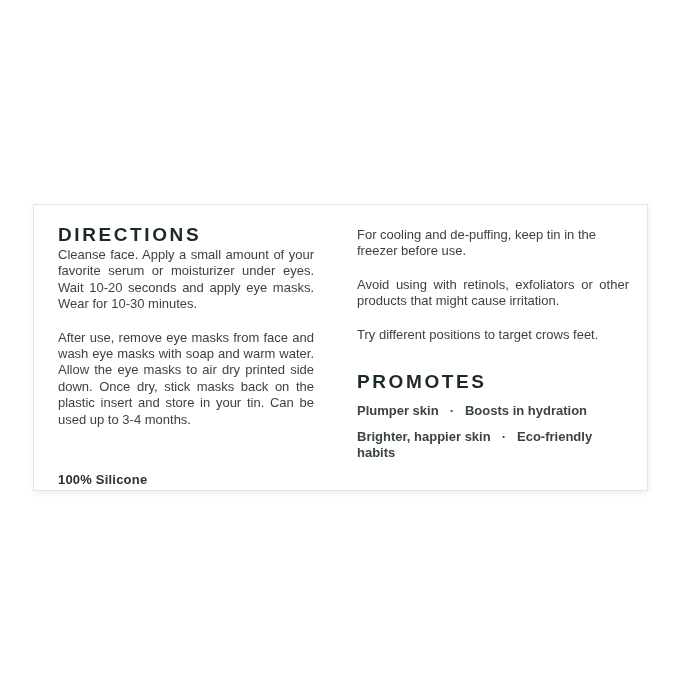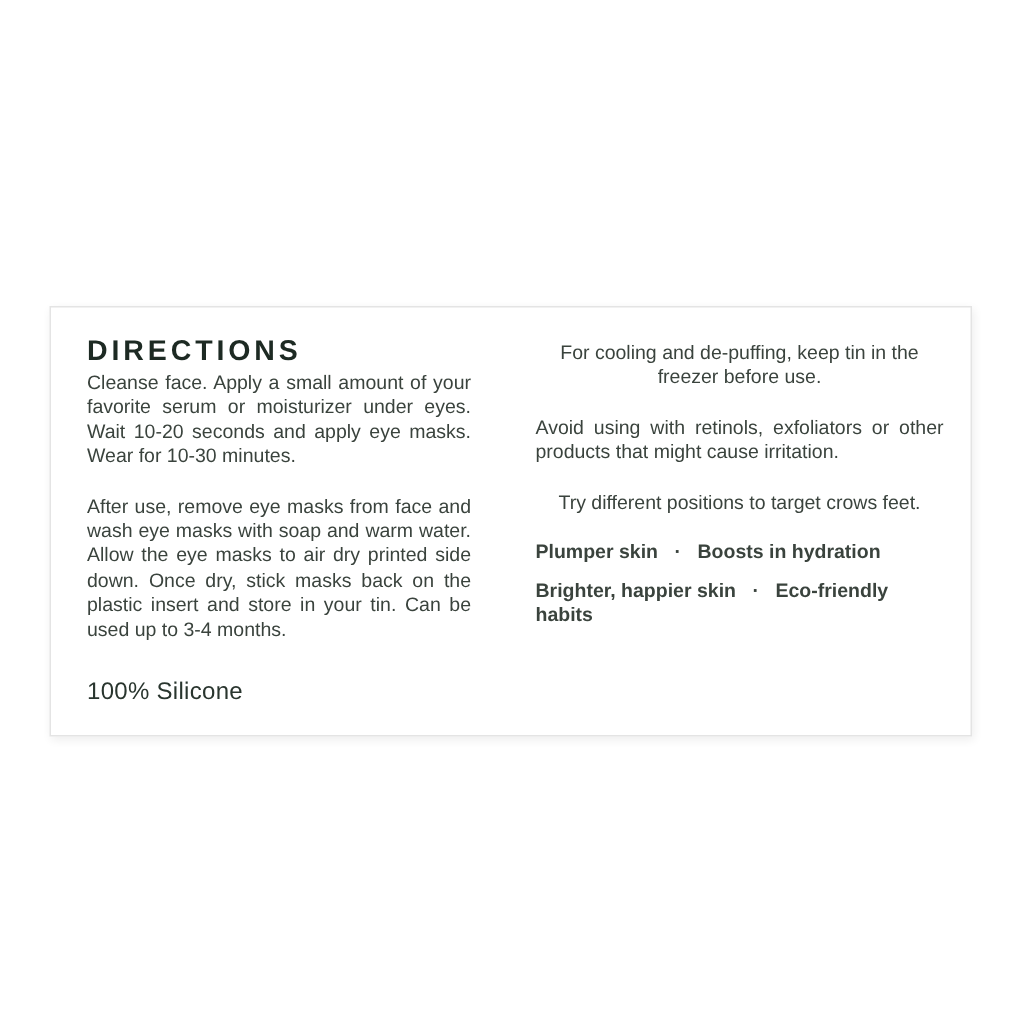--- a/index.html
+++ b/index.html
@@ -42,28 +42,27 @@
     font-weight:bold;
     letter-spacing:2.6px;
     color:var(--heading-color);
     line-height:16px;
   }
   p.body-text{
     margin:0 0 17px 0;
     font-size:13px;
     line-height:16.4px;
     color:var(--body-color);
-    text-align:center;
   }
   p.justify{text-align:justify;}
   p.material-note{
-    margin:26px 0 0 0;
-    font-size:16px;
+    margin:44px 0 0 0;
+    font-size:13px;
     line-height:16.4px;
-    font-weight:normal;
+    font-weight:bold;
     color:#29352e;
     letter-spacing:0.2px;
   }
   h2.promotes-heading{
     margin-top:31px;
     margin-bottom:13px;
   }
   p.promo-row{
     margin:0 0 9.6px 0;
     font-size:13px;
@@ -87,20 +86,21 @@
     <p class="body-text justify">Cleanse face. Apply a small amount of your favorite serum or moisturizer under eyes. Wait 10-20 seconds and apply eye masks. Wear for 10-30 minutes.</p>
     <p class="body-text justify">After use, remove eye masks from face and wash eye masks with soap and warm water. Allow the eye masks to air dry printed side down. Once dry, stick masks back on the plastic insert and store in your tin. Can be used up to 3-4 months.</p>
     <p class="material-note">100% Silicone</p>
   </div>
 
   <div class="col-right">
     <p class="body-text">For cooling and de-puffing, keep tin in the freezer before use.</p>
     <p class="body-text justify">Avoid using with retinols, exfoliators or other products that might cause irritation.</p>
     <p class="body-text">Try different positions to target crows feet.</p>
 
+    <h2 class="section-heading promotes-heading">PROMOTES</h2>
     <p class="promo-row">
       <span>Plumper skin</span><span class="dot-sep">·</span><span>Boosts in hydration</span>
     </p>
     <p class="promo-row">
       <span>Brighter, happier skin</span><span class="dot-sep">·</span><span>Eco-friendly habits</span>
     </p>
   </div>
 
 </div>
 

